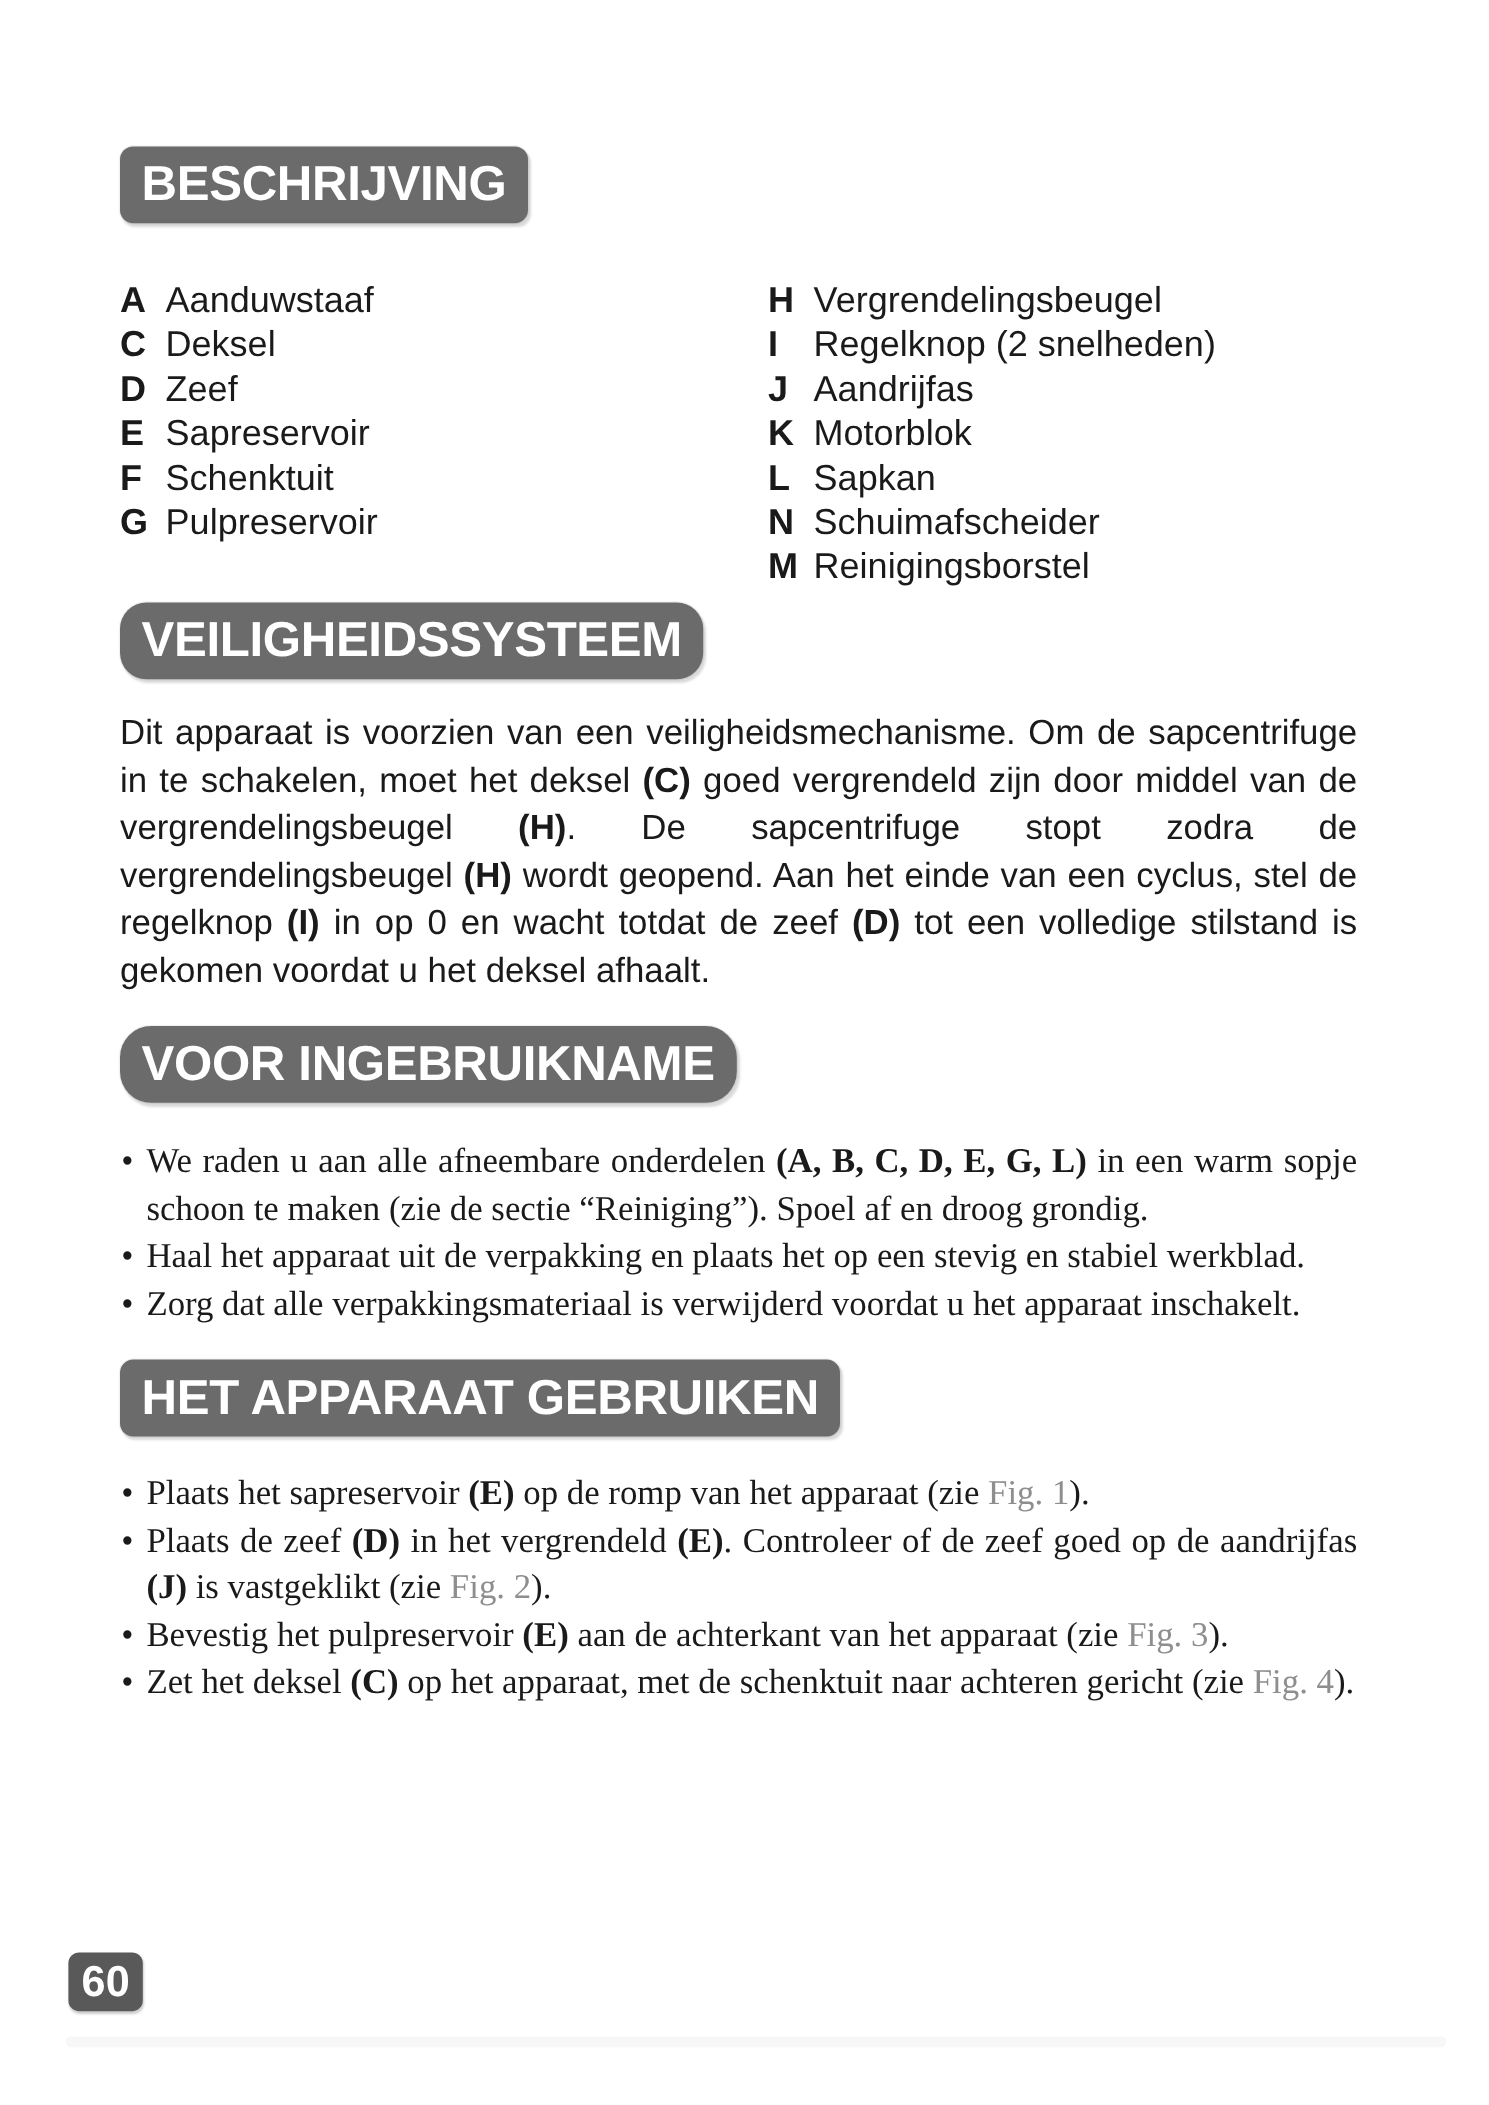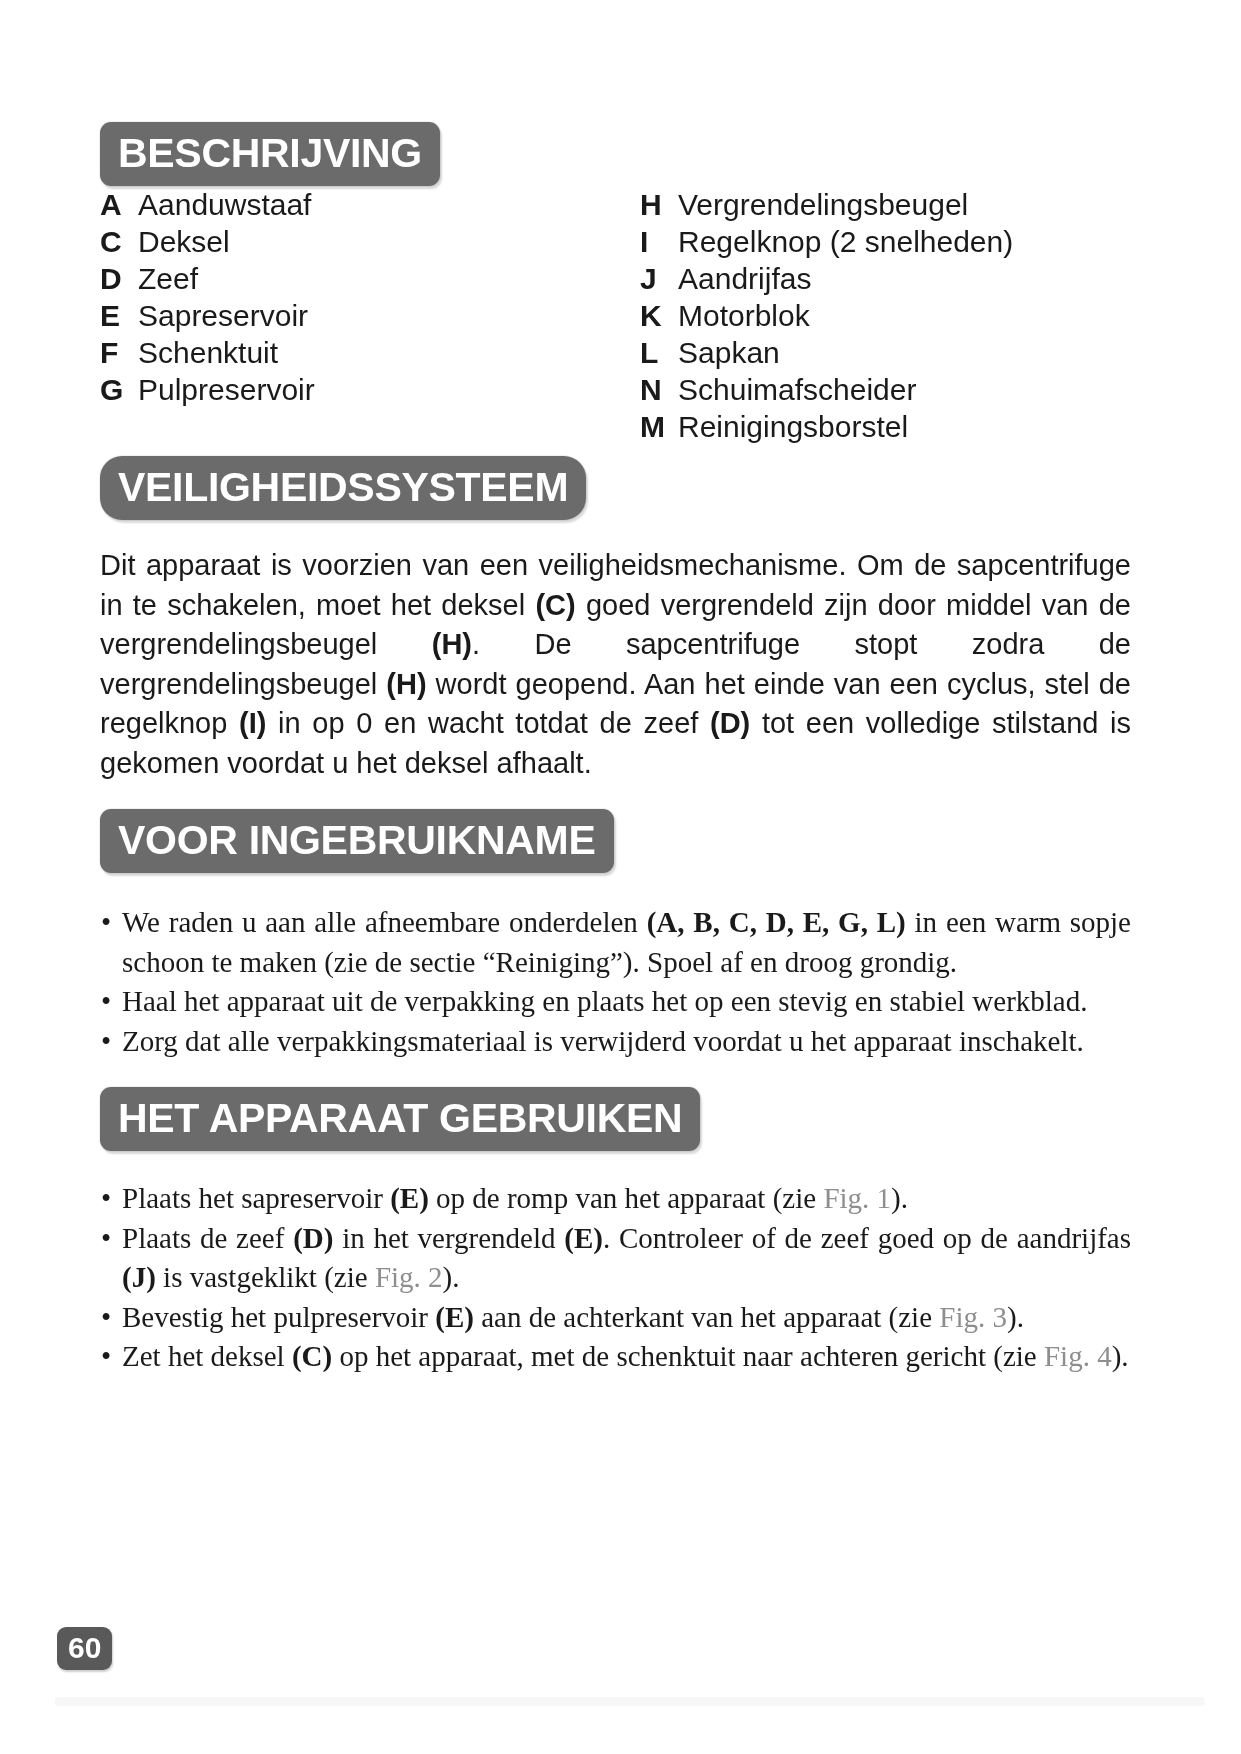--- a/index.html
+++ b/index.html
@@ -33,25 +33,26 @@
     font-weight:bold;
     font-size:41px;
     line-height:1;
     padding:11px 18px 12px 18px;
     border-radius:11px;
     letter-spacing:-0.3px;
     box-shadow:2px 3px 2px rgba(0,0,0,0.15), 0 0 0 1px rgba(0,0,0,0.06);
   }
   #title-description{margin-top:122px;}
   #title-safety{margin-top:11px;border-radius:22px;}
-  #title-before-use{margin-top:26px;}
+  #title-before-use{margin-top:26px;border-radius:26px;}
   #title-usage{margin-top:26px;}
 
   .parts{
     display:flex;
+    margin-top:46px;
   }
   .parts-col{width:540px;}
   .parts-col.right{width:auto;}
   .part-row{
     font-size:30px;
     line-height:37px;
     white-space:nowrap;
   }
   .part-key{
     display:inline-block;
@@ -88,21 +89,21 @@
   }
   .b{font-weight:bold;}
   .fig{color:var(--fig-ref);}
 
   .page-badge{
     position:absolute;
     left:57px;top:1627px;
     background:var(--badge-bg);
     color:#fff;
     font-weight:bold;
-    font-size:30px;
+    font-size:36px;
     line-height:1;
     padding:6px 11px 7px 11px;
     border-radius:9px;
     box-shadow:1px 2px 2px rgba(0,0,0,0.2);
   }
   .bottom-band{
     position:absolute;
     left:55px;top:1697px;
     width:1150px;height:9px;
     background:#f7f7f7;

